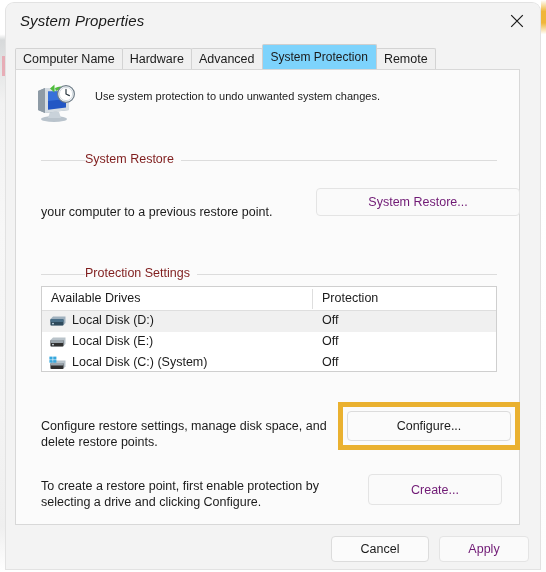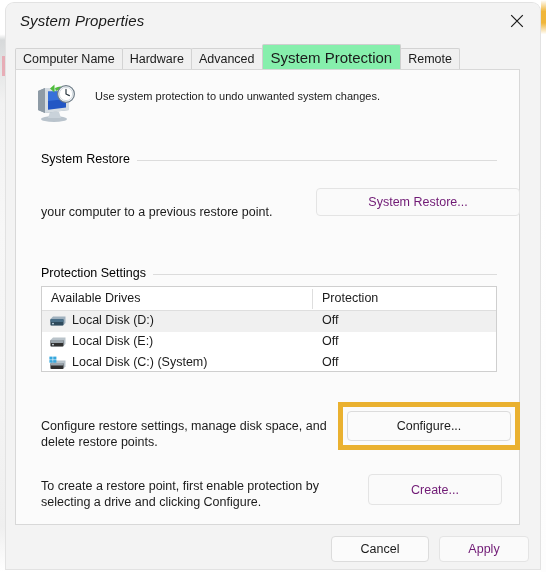--- a/index.html
+++ b/index.html
@@ -109,23 +109,23 @@
     border: 1px solid #d3d3d3;
     border-bottom: none;
     border-radius: 2px 2px 0 0;
     margin-right: -1px;
     color: #1b1b1b;
     white-space: nowrap;
     box-sizing: border-box;
   }
   .tab.active {
     height: 25px;
-    background: #86efac;
+    background: #7dd3fc;
     border-color: #cfcfcf;
-    font-size: 15px;
+    font-size: 12px;
     padding: 0 8px;
     z-index: 3;
     position: relative;
   }
 
   
   .tabpage {
     position: absolute;
     left: 9px;
     top: 66px;
@@ -156,24 +156,25 @@
     left: 68px;
     top: 8px;
     font-size: 11px;
     color: #1b1b1b;
   }
 
   
   .group-label {
     position: absolute;
     font-size: 12.5px;
-    color: #000000;
+    color: #7f1d1d;
     background: #fbfbfb;
     padding-right: 7px;
     z-index: 2;
+    margin-left: 44px;
   }
   .group-rule {
     position: absolute;
     height: 1px;
     background: #dcdcdc;
   }
 
   
   .body-text {
     position: absolute;

